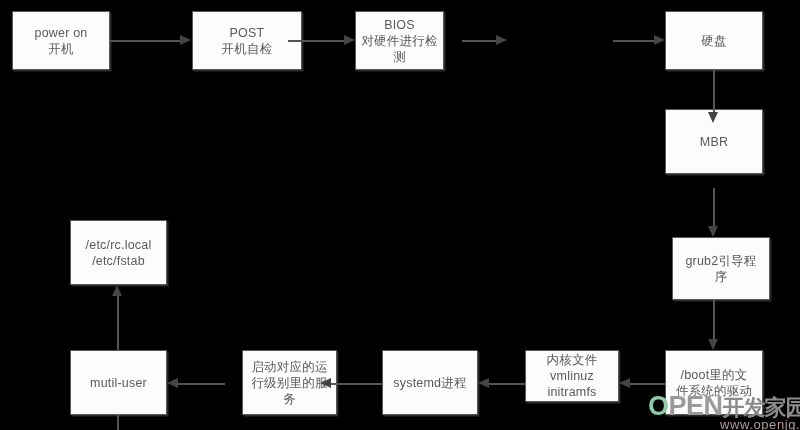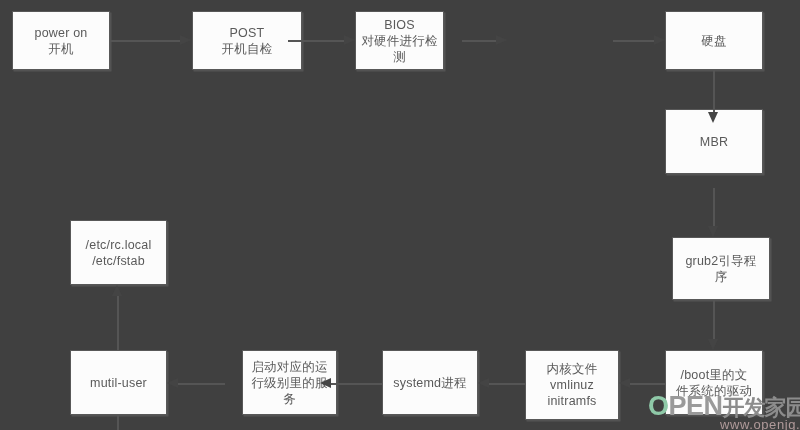--- a/index.html
+++ b/index.html
@@ -4,21 +4,21 @@
 <style>
   html, body {
     margin: 0;
     padding: 0;
     background: #f7f7f7;
   }
   #canvas {
     position: relative;
     width: 800px;
     height: 430px;
-    background: #404040;
+    background: #000000;
     overflow: hidden;
     font-family: "Liberation Sans", "DejaVu Sans", sans-serif;
   }
   .node {
     position: absolute;
     box-sizing: border-box;
     background: #fcfcfc;
     border: 1.4px solid #585858;
     box-shadow: 1.5px 1.5px 0 rgba(120,120,120,0.35);
     display: flex;
@@ -118,21 +118,21 @@
   <div class="node" style="left:665px;top:11px;width:98px;height:59px;">硬盘</div>
 
   <div class="node" style="left:665px;top:109px;width:98px;height:65px;">MBR</div>
 
   <div class="node" style="left:665px;top:237px;width:98px;height:63px;margin-left:7px;">grub2引导程
 序</div>
 
   <div class="node" style="left:665px;top:350px;width:98px;height:65px;">/boot里的文
 件系统的驱动</div>
 
-  <div class="node" style="left:525px;top:350px;width:94px;height:70px;">内核文件
+  <div class="node" style="left:525px;top:350px;width:94px;height:52px;">内核文件
 vmlinuz
 initramfs</div>
 
   <div class="node" style="left:382px;top:350px;width:96px;height:65px;">systemd进程</div>
 
   <div class="node" style="left:242px;top:350px;width:95px;height:65px;text-align:center;">启动对应的运
 行级别里的服
 务</div>
 
   <div class="node" style="left:70px;top:350px;width:97px;height:65px;">mutil-user</div>

